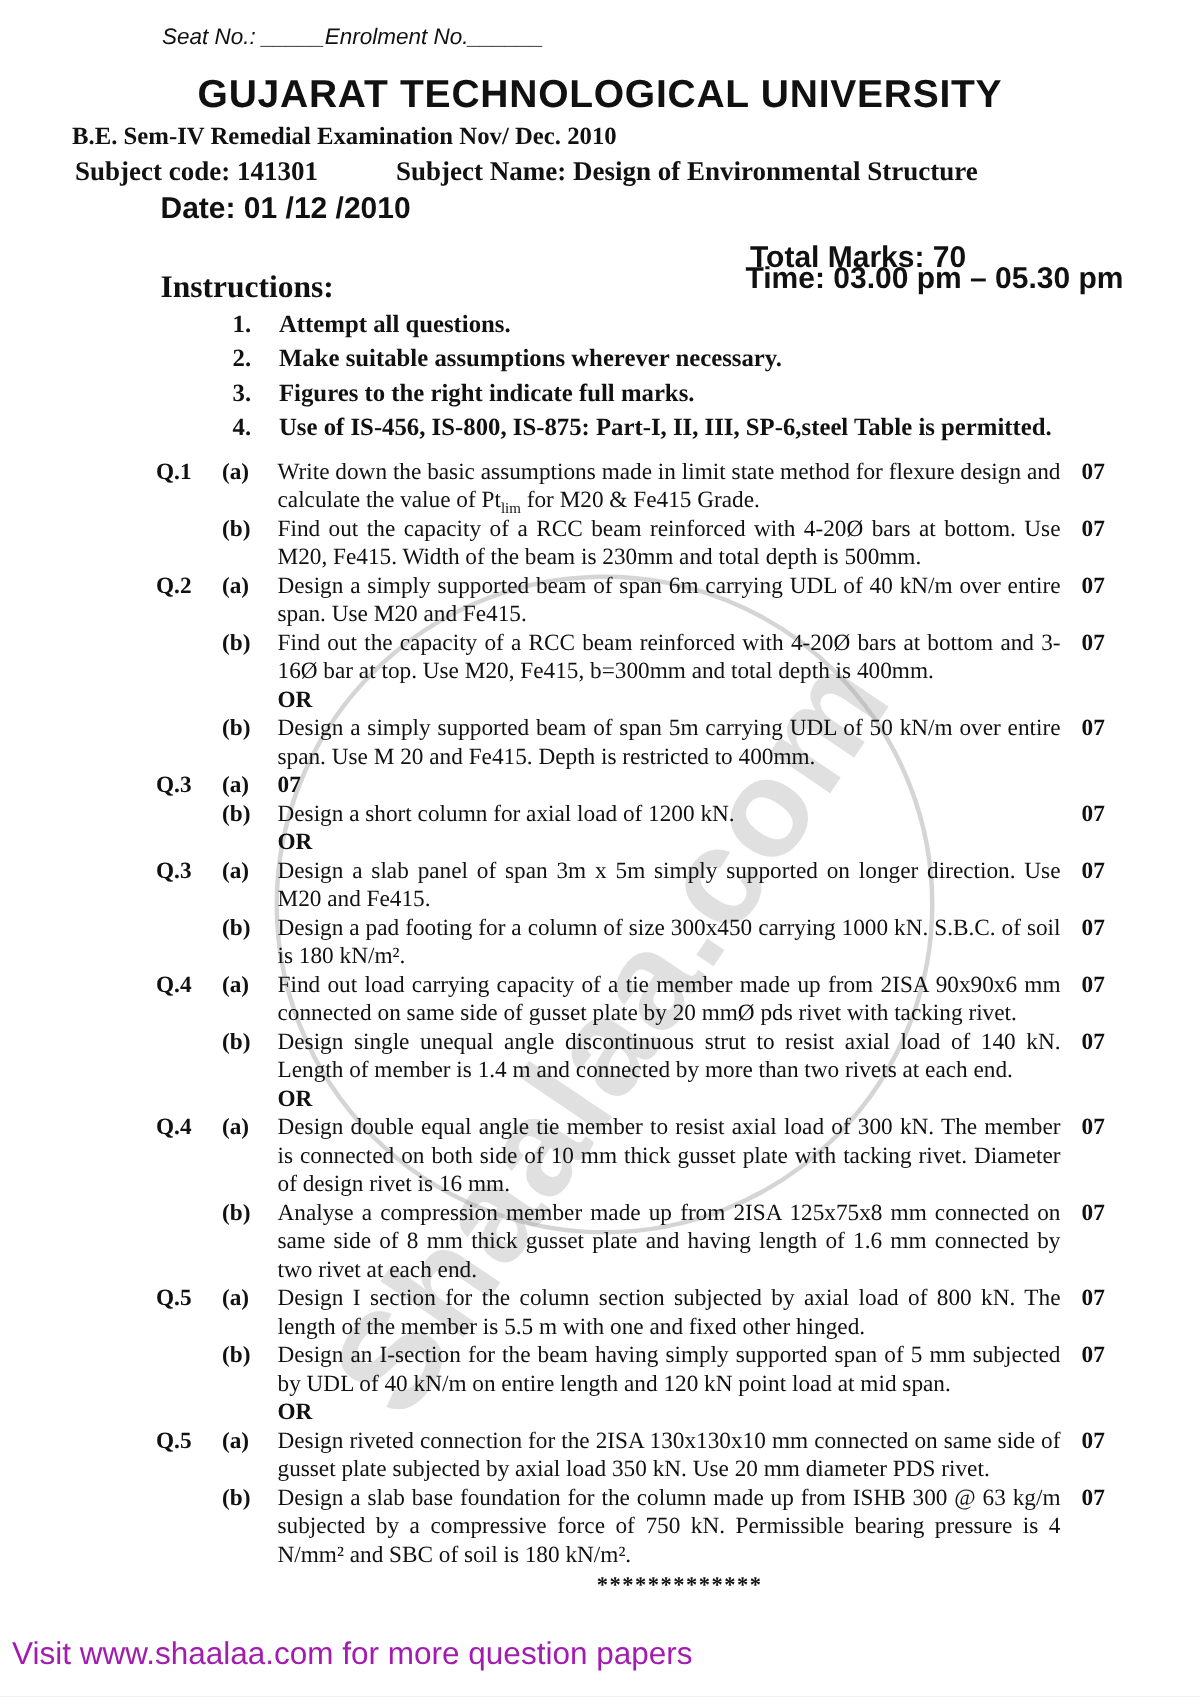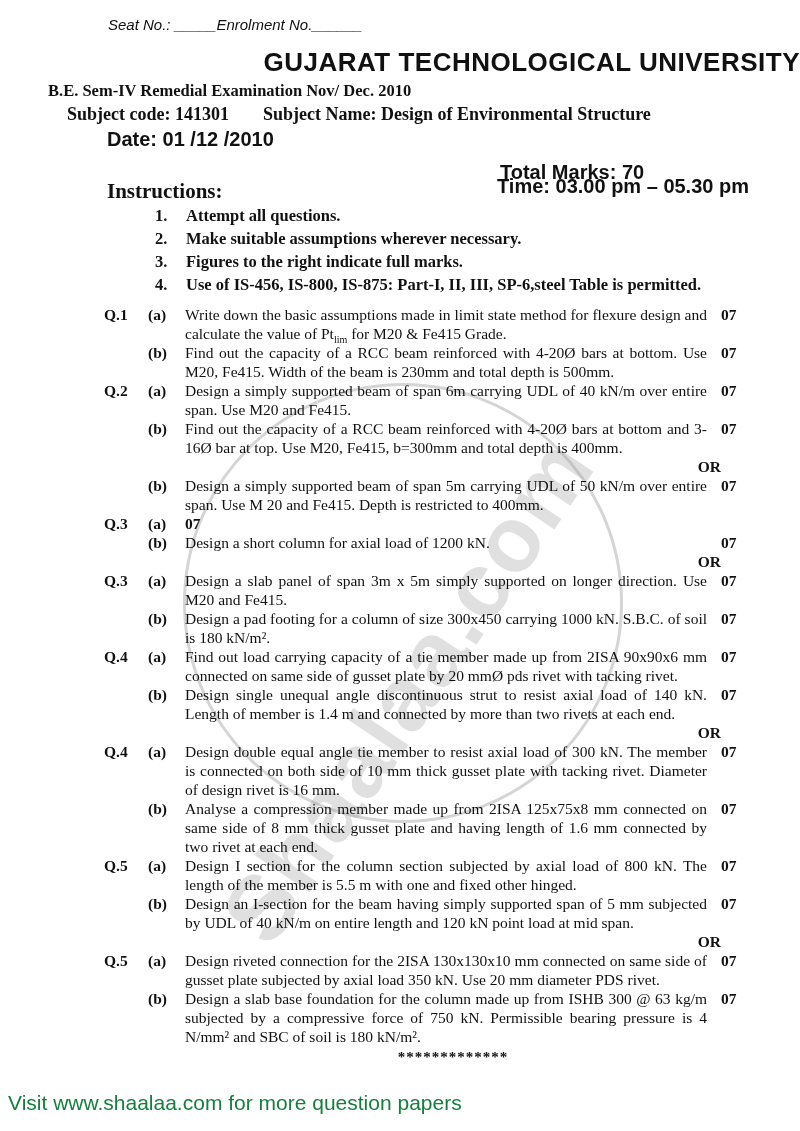--- a/index.html
+++ b/index.html
@@ -22,55 +22,55 @@
     color:rgba(165,165,165,0.35);
   }
   .content { position:relative; z-index:1; }
   
   .seat-row {
     display:flex; 
     padding:16px 100px 0 108px;
     font-family:"Liberation Sans", sans-serif; font-style:italic; font-size:15px;
   }
   .page-title {
-    margin-top:14px; text-align:right;
+    margin-top:14px; text-align:center;
     font-family:"Liberation Sans", sans-serif; font-weight:bold;
     font-size:26px; letter-spacing:0.5px;
   }
   .exam-line { margin-top:3px; text-align:left; font-weight:bold; font-size:16.5px;margin-left:48px; }
-  .subject-row { display:flex; gap:34px; padding-left:67px; margin-top:3px;
+  .subject-row { display:flex; gap:52px; padding-left:50px; margin-top:3px;
     font-weight:bold; font-size:18px; }
   .meta-row { position:relative; padding-left:107px; margin-top:3px;
     font-family:"Liberation Sans", sans-serif; font-weight:bold; font-size:20px; height:18px; }
   .meta-time { position:absolute; left:497px; top:0;margin-top:47px; }
   .meta-marks { position:absolute; left:500px; top:12px; }
   
   .instructions { padding-left:107px; margin-top:12px; }
   .instr-title { font-weight:bold; font-size:21px; }
   .instr-item { display:flex; padding-left:48px; font-weight:bold; font-size:16.5px; line-height:23px; }
   .instr-num { width:31px; flex:0 0 31px; }
   
   .questions { margin-top:9px; padding:0 46px 0 104px; }
   .q-row {
     display:grid; grid-template-columns:44px 37px 1fr 33px;
     font-size:15.5px; line-height:19px;
   }
   .q-num, .q-part { font-weight:bold; }
   .q-body { text-align:justify; padding-right:14px; }
   .q-body sub { font-size:10px; line-height:0; }
   .q-marks { font-weight:bold; }
-  .or-label { text-align:right; font-weight:bold; }
+  .or-label { text-align:left; font-weight:bold; }
   .end-marker {
     margin-top:3px; padding-left:104px; width:536px; box-sizing:content-box;
     margin-left:81px; text-align:center; font-size:15px; font-weight:bold; letter-spacing:1px;
   }
   
   .footer {
     position:absolute; left:8px; bottom:16px;
-    font-family:"Liberation Sans", sans-serif; font-size:21px; color:#15803d;
+    font-family:"Liberation Sans", sans-serif; font-size:21px; color:#a21caf;
   }
 </style>
 </head>
 <body>
 
 <div class="page">
 
   <div class="watermark">
     <div class="wm-ring"></div>
     <div class="wm-text">Shaalaa.com</div>

